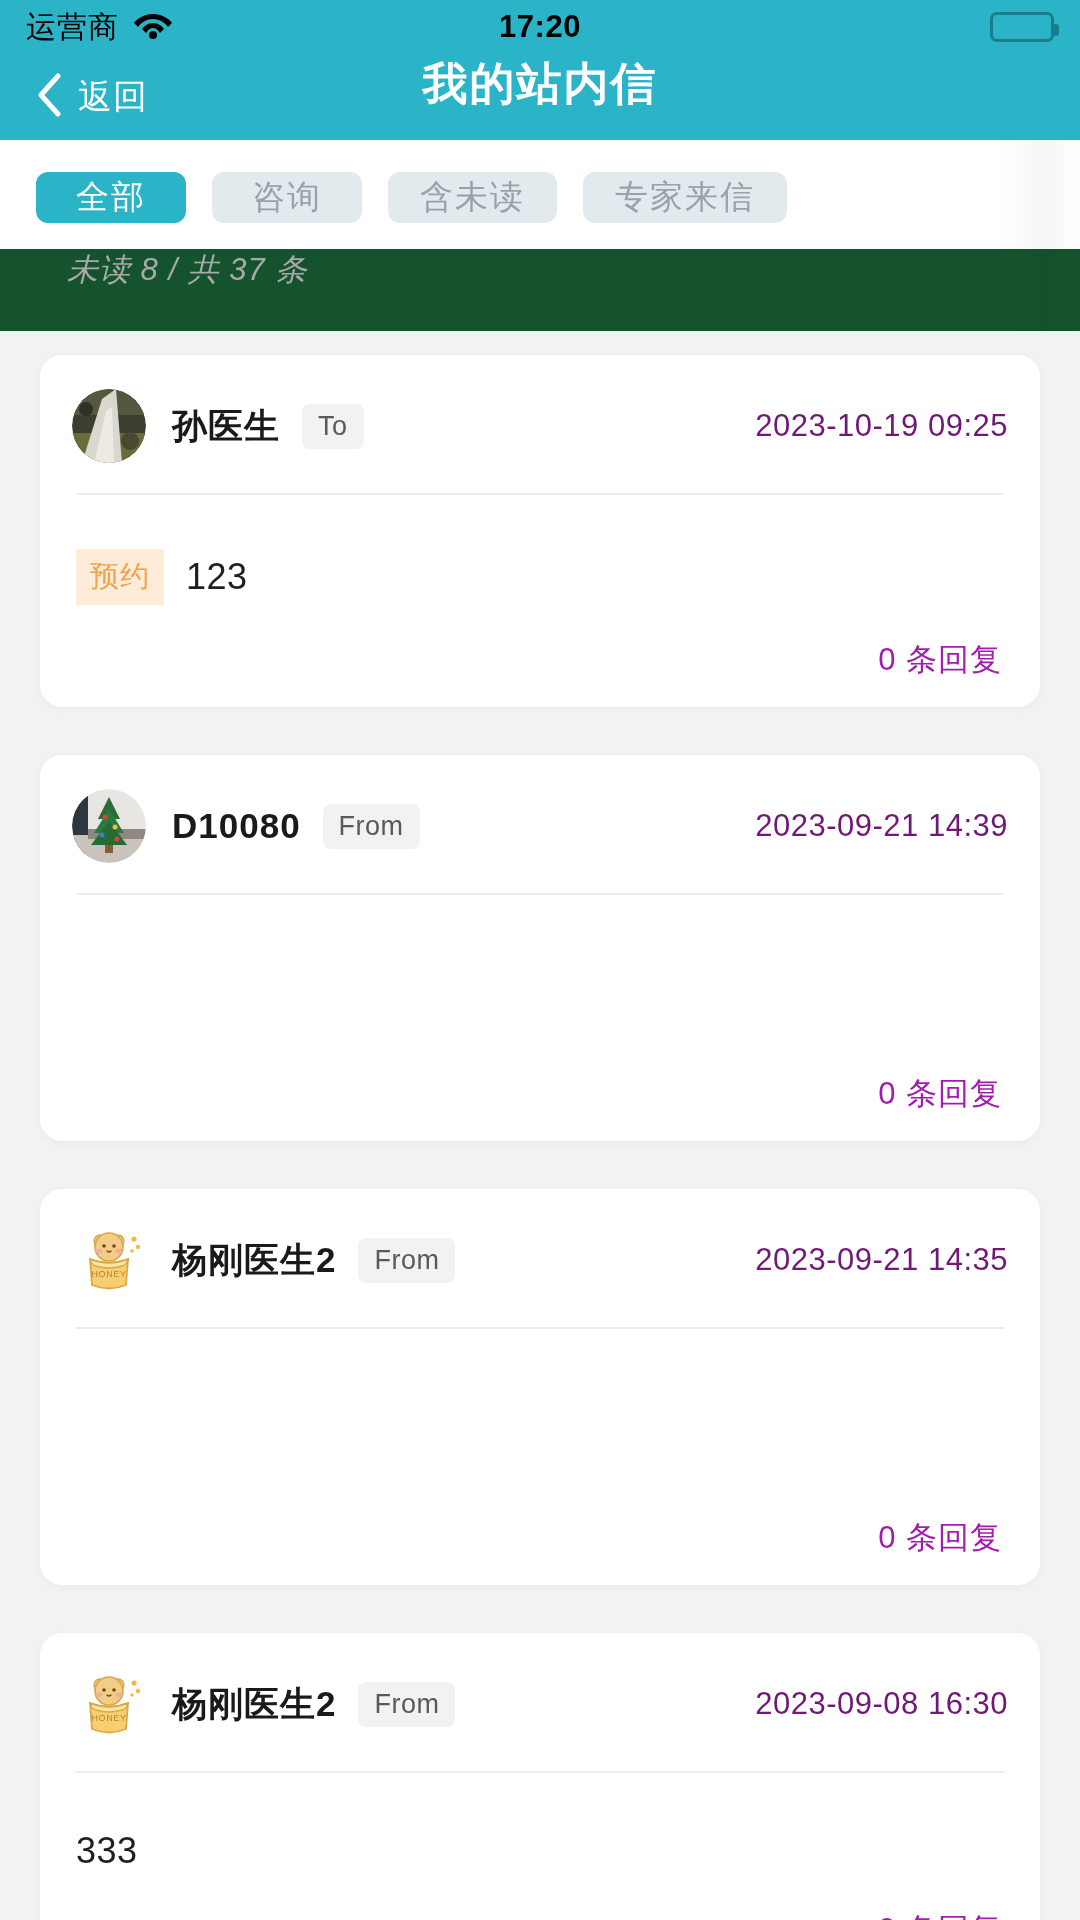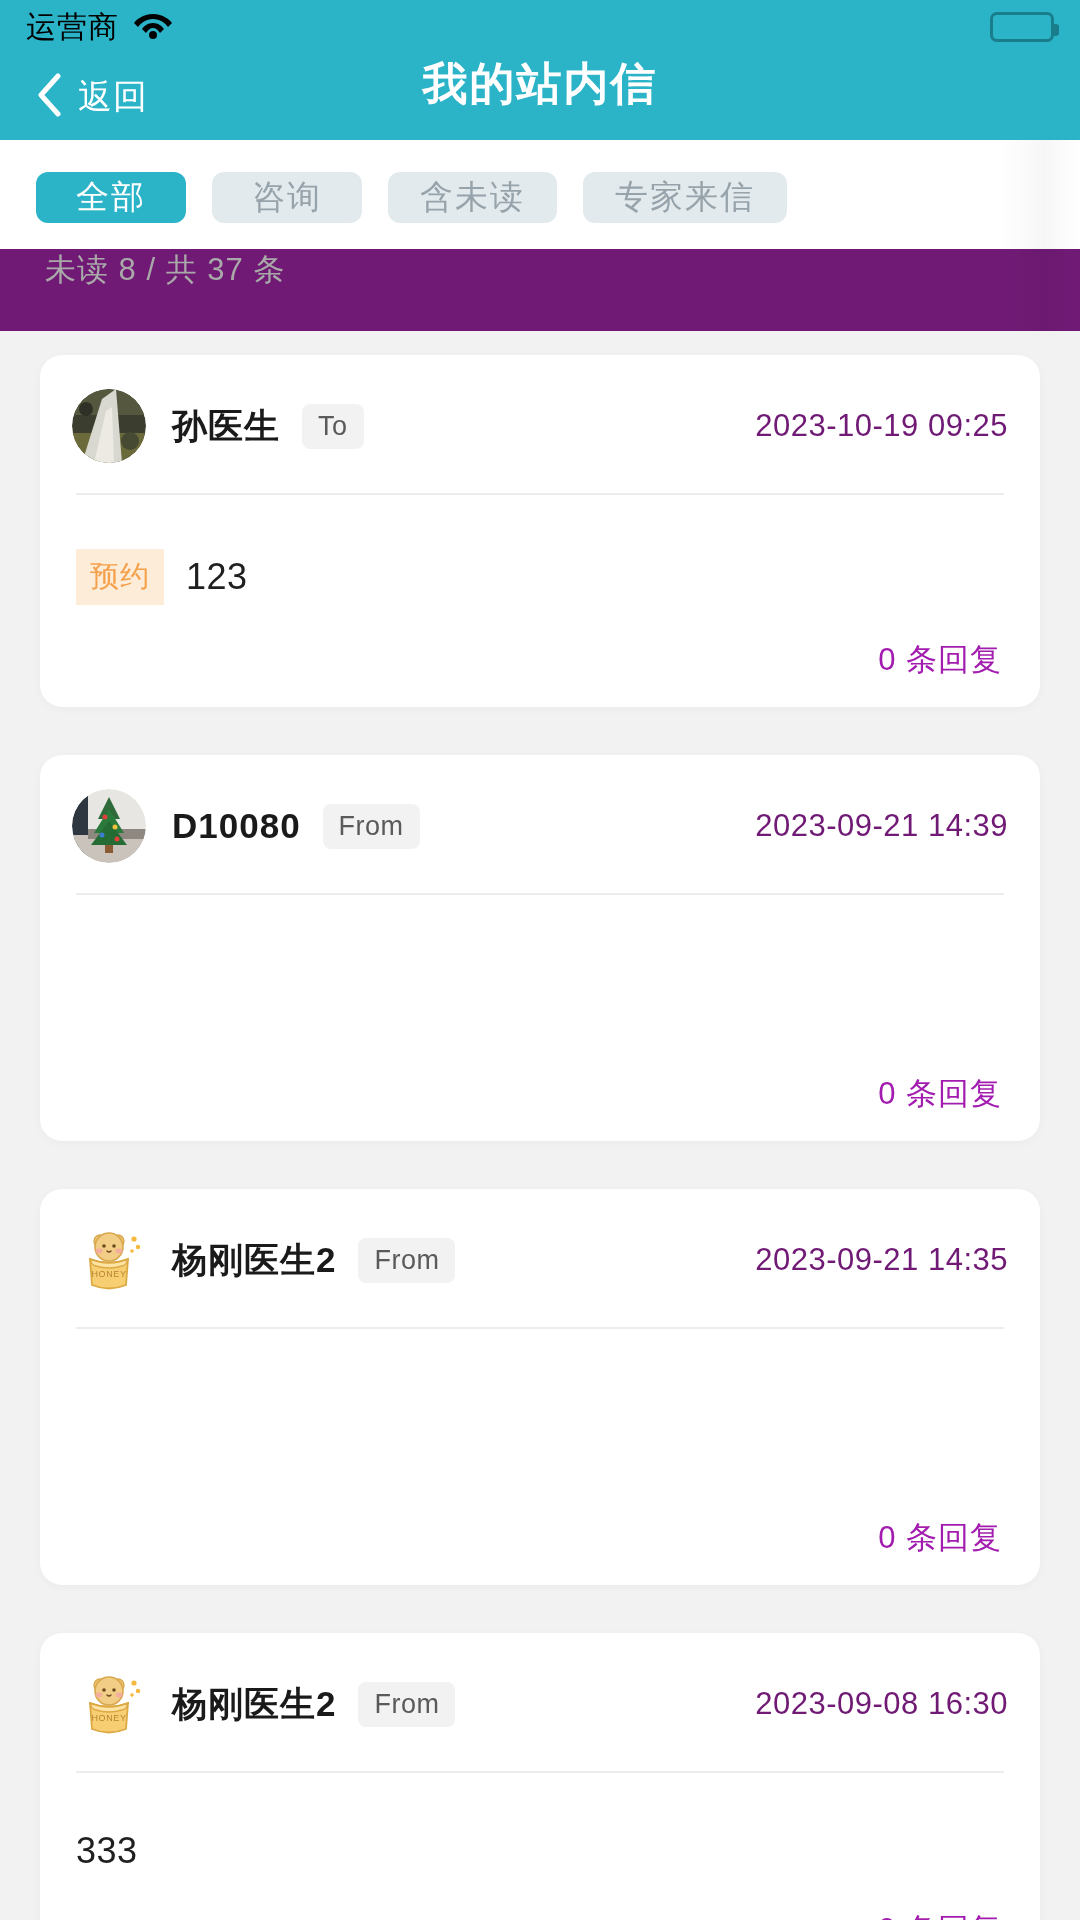--- a/index.html
+++ b/index.html
@@ -65,22 +65,22 @@
     background:#e3eaee; color:#97a3ab; cursor:pointer;
     padding:0 32px; white-space:nowrap;
   }
   .chip.active{ background:#2bb4c8; color:#fff; }
   .fade-edge{
     position:absolute; top:0; right:0; width:80px; height:100%;
     background:linear-gradient(to right,rgba(255,255,255,0) 0%,rgba(0,0,0,0.035) 55%,rgba(255,255,255,0) 100%);
     pointer-events:none;
   }
   .countline{
-    background:#701a75; padding:0 0 40px 45px;
-    font-size:31px; color:#a9a9a9; letter-spacing:1px;
+    background:#14532d; padding:0 0 40px 67px;
+    font-size:31px; color:#a9a9a9; letter-spacing:1px;font-style:italic;
   }
 
   
   .list{ padding:24px 40px 8px 40px; }
   .card{
     background:#fff; border-radius:22px;
     padding:34px 32px 26px 32px;
     margin-bottom:48px;
     box-shadow:0 2px 10px rgba(0,0,0,0.035);
   }
@@ -128,20 +128,21 @@
   <div class="sb-left">
     <span class="carrier">运营商</span>
     <span class="wifi-icon">
       <svg width="40" height="30" viewBox="0 0 40 30">
         <path d="M20 4 C10 4 3 10 1 13 L5 17 C8 13 13 9 20 9 C27 9 32 13 35 17 L39 13 C37 10 30 4 20 4 Z" fill="#000"></path>
         <path d="M20 13 C15 13 11 16 9 19 L13 23 C15 20 17 18 20 18 C23 18 25 20 27 23 L31 19 C29 16 25 13 20 13 Z" fill="#000"></path>
         <circle cx="20" cy="25" r="4" fill="#000"></circle>
       </svg>
     </span>
   </div>
+  <div class="sb-time">17:20</div>
   <div class="sb-right">
     <span class="battery">
       <span class="battery-fill"></span>
     </span>
   </div>
 </div>
 
 <div class="navbar">
   <div class="nav-back">
     <span class="chev">

